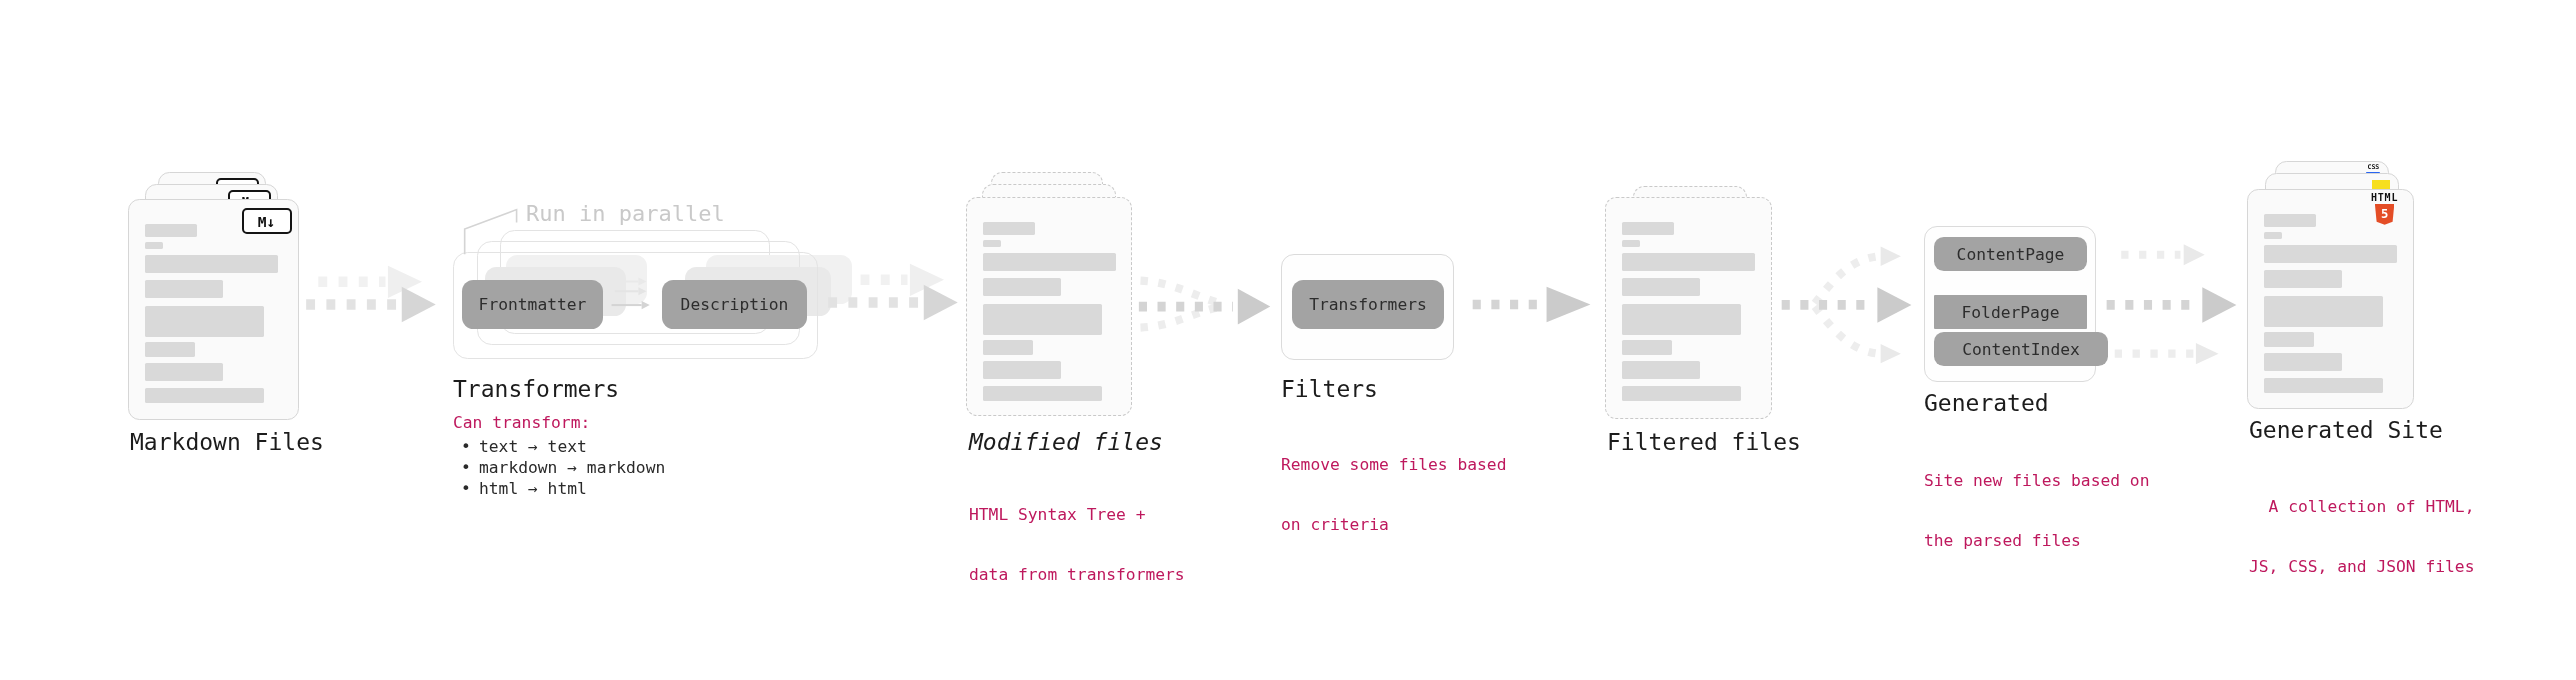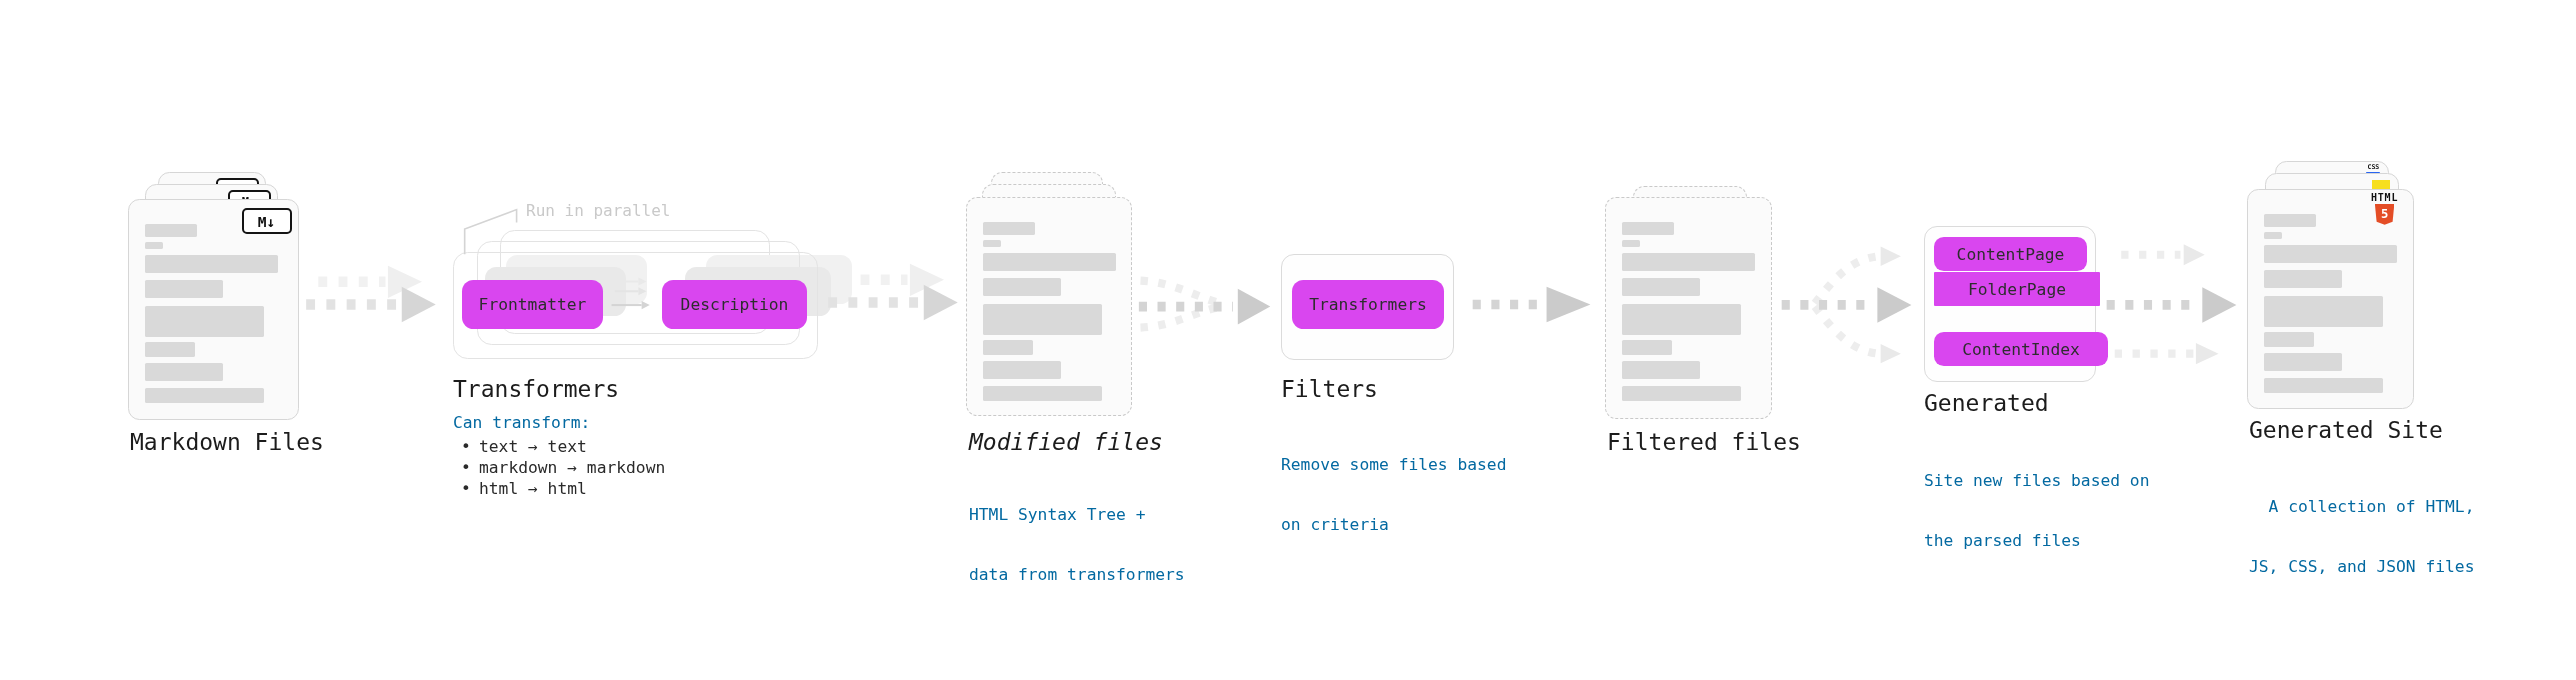--- a/index.html
+++ b/index.html
@@ -16,32 +16,32 @@
   .bar.r5{top:106px;width:119px;height:31px;}
   .bar.r6{top:142px;width:50px;height:14.6px;}
   .bar.r7{top:163px;width:78px;height:18px;}
   .bar.r8{top:188px;width:119px;height:14.6px;}
   
   .md-icon{position:absolute;border:2.4px solid #141414;border-radius:4.9px;background:#ffffff;color:#111;
            font-weight:bold;display:flex;align-items:center;justify-content:center;}
   .md-icon.big{width:46px;height:22px;font-size:14.6px;right:6.5px;top:8.1px;}
   .md-icon.sm{width:39px;height:19.5px;font-size:12.2px;right:6.5px;top:4.9px;}
   
-  .pill{position:absolute;background:#d946ef;border-radius:11.4px;display:flex;align-items:center;justify-content:center;
+  .pill{position:absolute;background:#a3a3a3;border-radius:11.4px;display:flex;align-items:center;justify-content:center;
         font-size:16.3px;color:#2d2d2d;white-space:pre;}
   .pill.ghost2{background:#e9e9e9;}
   .pill.ghost3{background:#f1f1f1;}
   
   .t-box{position:absolute;border:1.6px solid #e3e3e3;border-radius:14.6px;box-sizing:border-box;background:transparent;}
   
   .panel{position:absolute;border:1.6px solid #dbdbdb;border-radius:13px;background:#fefefe;box-sizing:border-box;}
   
   .stage-label{position:absolute;font-size:23px;line-height:28px;color:#1c1c1c;white-space:pre;}
-  .stage-desc{position:absolute;font-size:16.3px;line-height:20.3px;color:#0369a1;white-space:pre;}
-  .annotation{position:absolute;font-size:16px;color:#c9c9c9;white-space:pre;}
+  .stage-desc{position:absolute;font-size:16.3px;line-height:20.3px;color:#be185d;white-space:pre;}
+  .annotation{position:absolute;font-size:22px;color:#c9c9c9;white-space:pre;}
   .bullets{position:absolute;font-size:16.3px;color:#2a2a2a;}
   .bullet-row{display:flex;gap:8.1px;padding-left:8.1px;line-height:21px;white-space:pre;}
   .arrow-svg{position:absolute;overflow:visible;}
   
   .html5-icon{position:absolute;right:11.4px;top:4.1px;width:34px;text-align:center;}
   .html5-word{font-size:10px;font-weight:bold;letter-spacing:0.8px;color:#111;line-height:8.1px;}
   .html5-shield{width:19.5px;height:21px;margin:1.6px auto 0;background:#e44d26;color:#fff;
                 clip-path:polygon(0 0,100% 0,91% 85%,50% 100%,9% 85%);
                 display:flex;align-items:center;justify-content:center;font-size:12.2px;font-weight:bold;}
   .js-icon{position:absolute;right:8.1px;top:5.7px;width:18px;height:9.8px;background:#f7df1e;}
@@ -206,21 +206,21 @@
     <polygon points="129,8 154,20 129,32" fill="#e9e9e9"></polygon>
     <path d="M 48,82 C 70,110 90,136 126,140" fill="none" stroke="#ededed" stroke-width="10" stroke-dasharray="9 13"></path>
     <polygon points="129,128 154,140 129,152" fill="#e9e9e9"></polygon>
     <line x1="7" y1="80" x2="112" y2="80" stroke="#d4d4d4" stroke-width="12" stroke-dasharray="10 13"></line>
     <polygon points="125,58 167,80 125,102" fill="#cbcbcb"></polygon>
   </svg>
 
   <div>
     <div class="panel" style="left:1924px;top:226px;width:172px;height:156px;"></div>
     <div class="pill" style="left:1934px;top:237px;width:153px;height:34px;border-radius:9.8px;">ContentPage</div>
-    <div class="pill" style="left:1934px;top:272px;width:166px;height:34px;border-radius:1px;">FolderPage</div>
+    <div class="pill" style="left:1934px;top:295px;width:153px;height:34px;border-radius:1px;">FolderPage</div>
     <div class="pill" style="left:1934px;top:332px;width:174px;height:34px;border-radius:9.8px;">ContentIndex</div>
     <div class="stage-label" style="left:1924px;top:389px;">Generated</div>
     <div class="stage-desc" style="left:1924px;top:430px;">
       <div>Site new files based on</div>
       <div>the parsed files</div>
     </div>
   </div>
 
   <svg class="arrow-svg" style="left:2105px;top:240px;" width="146" height="134" viewBox="0 0 180 165">
     <line x1="20" y1="18" x2="93" y2="18" stroke="#ededed" stroke-width="10" stroke-dasharray="9 13"></line>

